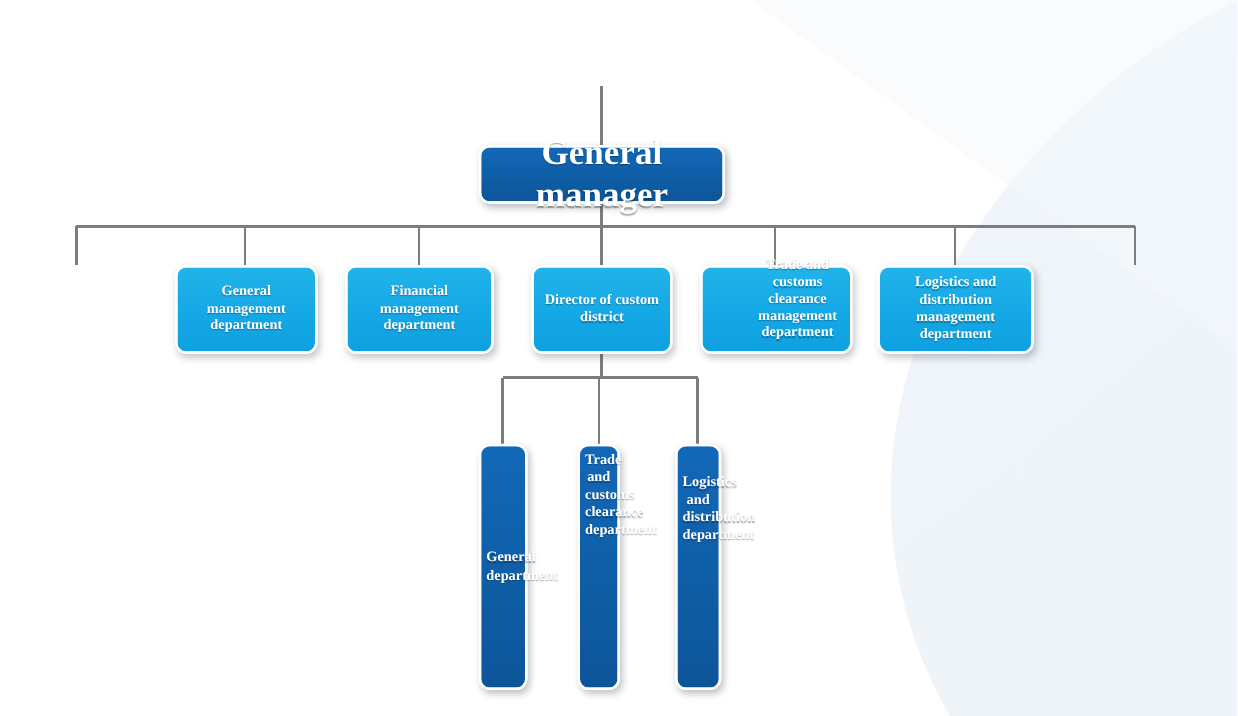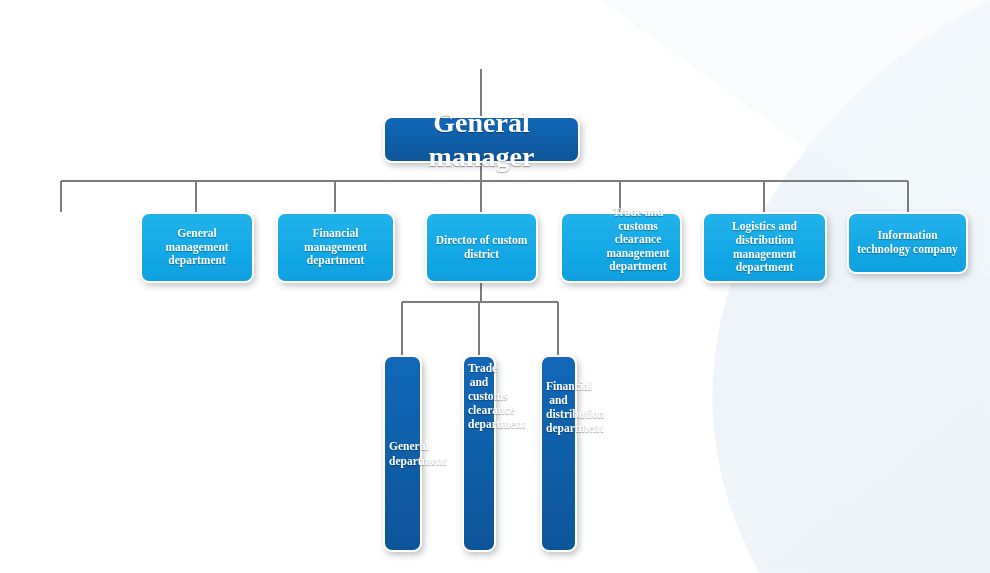--- a/index.html
+++ b/index.html
@@ -178,29 +178,26 @@
   </div>
 
   <div class="node light lvl3" id="node-trade-customs-mgmt">
     <span class="node-label">Trade and customs clearance management department</span>
   </div>
 
   <div class="node light lvl3" id="node-logistics-distribution">
     <span class="node-label">Logistics and distribution management department</span>
   </div>
 
-  <div class="node light lvl3" id="node-information-technology">
-    <span class="node-label">Information technology company</span>
-  </div>
 
   <div class="node dark lvl4" id="node-general-department">
     <span class="node-label">General department</span>
   </div>
 
   <div class="node dark lvl4" id="node-trade-customs-dept">
     <span class="node-label">Trade and customs clearance department</span>
   </div>
 
   <div class="node dark lvl4" id="node-logistics-dist-dept">
-    <span class="node-label">Financial and distribution department</span>
+    <span class="node-label">Logistics and distribution department</span>
   </div>
 
 </div>
 
 </body></html>

